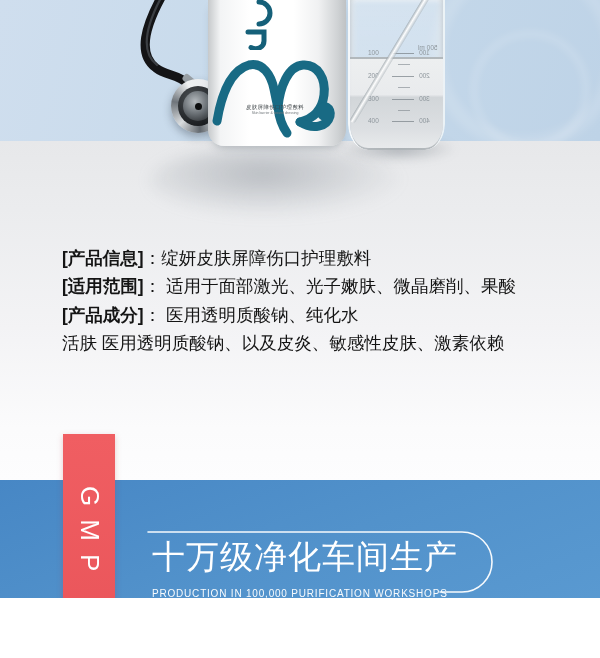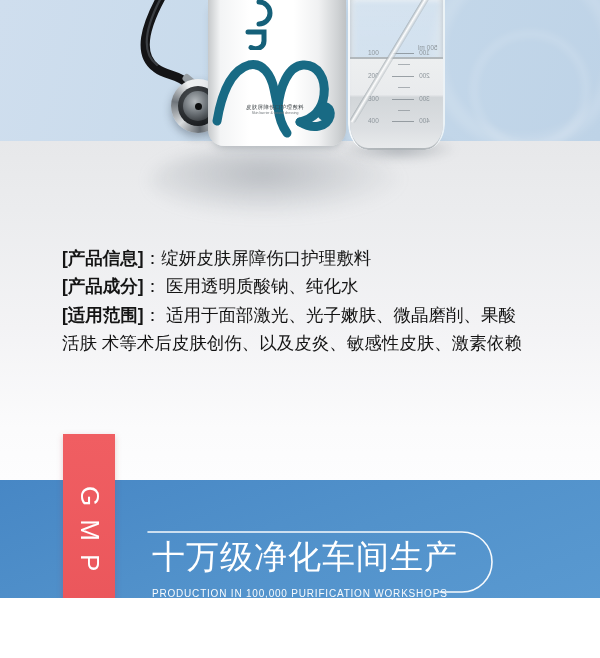--- a/index.html
+++ b/index.html
@@ -170,23 +170,23 @@
       </g>
     </svg>
     <div class="bottle-label">
       <div class="cn">皮肤屏障伤口护理敷料</div>
       <div class="en">Skin barrier &amp; wound dressing</div>
     </div>
   </div>
 
   <section class="info-block">
     <div class="info-line"><b>[产品信息]</b><span>：绽妍皮肤屏障伤口护理敷料</span></div>
+    <div class="info-line"><b>[适用范围]</b><span>： 适用于面部激光、光子嫩肤、微晶磨削、果酸</span></div>
     <div class="info-line"><b>[产品成分]</b><span>： 医用透明质酸钠、纯化水</span></div>
-    <div class="info-line"><b>[适用范围]</b><span>： 适用于面部激光、光子嫩肤、微晶磨削、果酸</span></div>
-    <div class="info-line">活肤 术等术后皮肤创伤、以及皮炎、敏感性皮肤、激素依赖</div>
+    <div class="info-line">活肤 医用透明质酸钠、以及皮炎、敏感性皮肤、激素依赖</div>
   </section>
 
   <section class="banner">
     <svg class="banner-outline" width="365" height="80" viewBox="0 0 365 80">
       <path d="M8,8 H322 A30,30 0 0 1 322,68 H300" fill="none" stroke="#ffffff" stroke-width="1.6" stroke-linecap="round" opacity="0.95"></path>
     </svg>
     <div class="banner-title">十万级净化车间生产</div>
     <div class="banner-sub">PRODUCTION IN 100,000 PURIFICATION WORKSHOPS</div>
     <div class="quote-hint" style="left:62px; top:171px;"></div>
     <div class="quote-hint" style="left:79px; top:171px;"></div>

